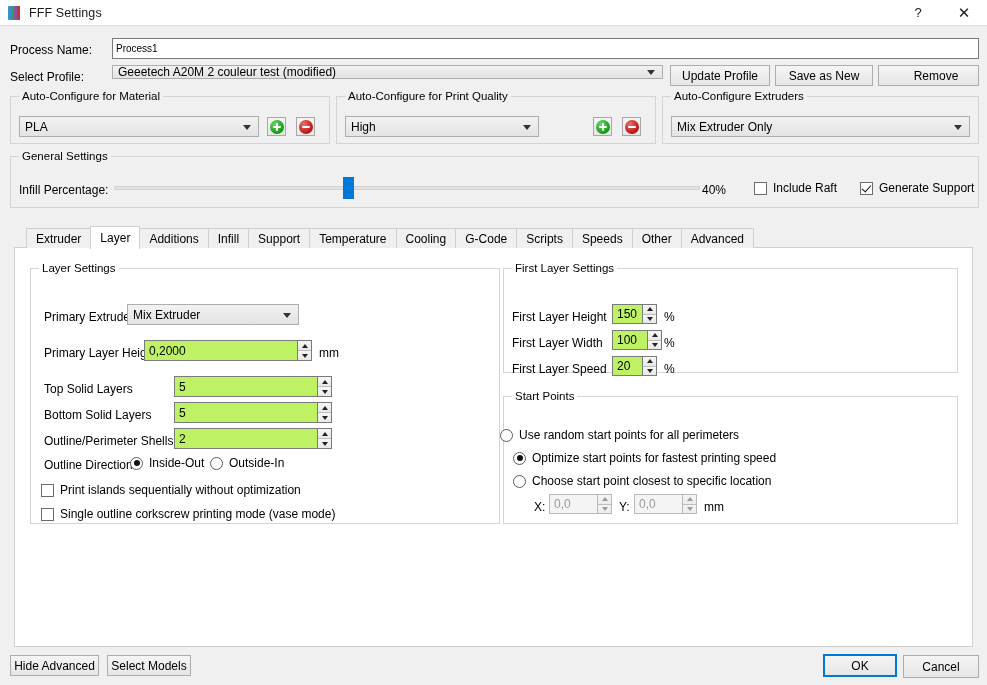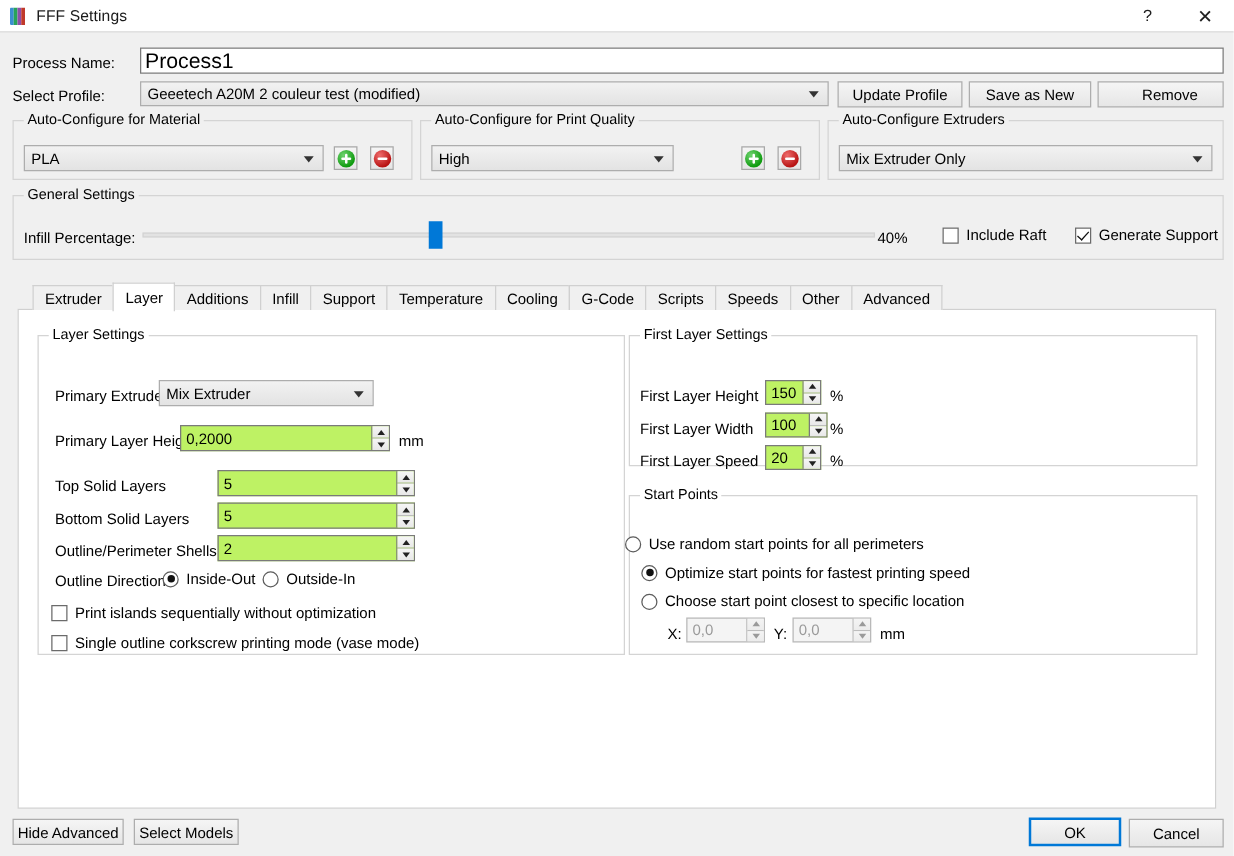--- a/index.html
+++ b/index.html
@@ -64,21 +64,21 @@
   }
 
   
   .lbl { font-size: 12px; color:#000; }
 
   .textbox {
     background:#fff;
     border:1px solid #7a7a7a;
     box-sizing:border-box;
     font-family:"Liberation Sans", sans-serif;
-    font-size:17px;
+    font-size:10px;
     color:#000;
     padding: 0 3px;
     display:flex; align-items:center;
   }
   .combo {
     background: linear-gradient(#f2f2f2,#e3e3e3);
     border:1px solid #adadad;
     box-sizing:border-box;
     font-size:12px;
     color:#000;
@@ -304,21 +304,21 @@
 </div>
 
 <div class="dialog">
 
   <span class="lbl" style="position:absolute;left:10px;top:17px;">Process Name:</span>
   <div class="textbox" style="left:112px;top:12px;width:867px;height:21px;position:absolute;">
     <span>Process1</span>
   </div>
 
   <span class="lbl" style="position:absolute;left:10px;top:44px;">Select Profile:</span>
-  <div class="combo" style="left:112px;top:39px;width:551px;height:20px;position:absolute;">
+  <div class="combo" style="left:112px;top:39px;width:551px;height:14px;position:absolute;">
     <span>Geeetech A20M 2 couleur test (modified)</span>
     <span class="arrow"></span>
   </div>
   <div class="btn" style="position:absolute;left:670px;top:39px;width:100px;height:21px;">Update Profile</div>
   <div class="btn" style="position:absolute;left:775px;top:39px;width:98px;height:21px;">Save as New</div>
   <div class="btn" style="position:absolute;left:878px;top:39px;width:101px;height:21px;padding-left:15px;">Remove</div>
 
   <div class="group" style="left:10px;top:70px;width:320px;height:48px;">
     <span class="gtitle">Auto-Configure for Material</span>
   </div>

